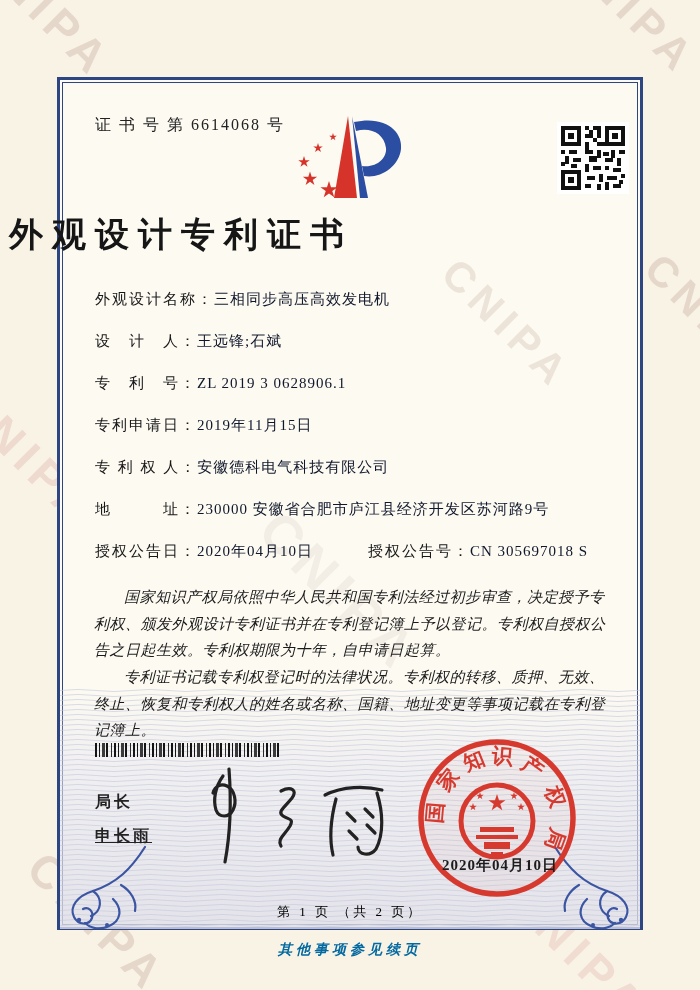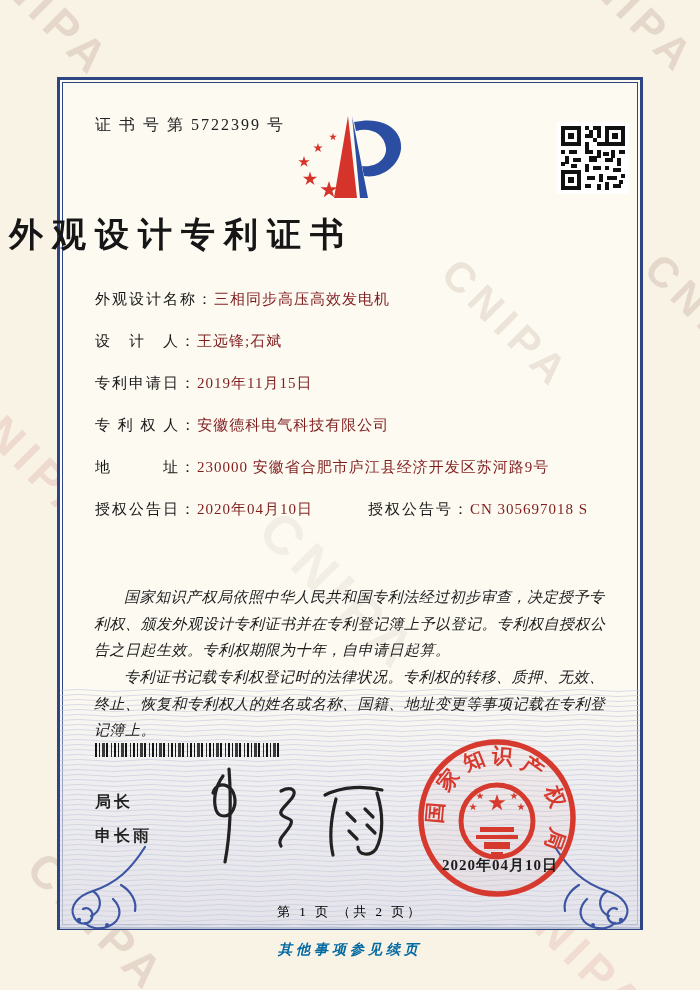--- a/index.html
+++ b/index.html
@@ -45,38 +45,38 @@
   .logo{position:absolute;left:280px;top:106px;width:150px;height:102px;}
   .qr{position:absolute;left:557px;top:122px;width:72px;height:72px;background:#fff;}
   .doc-title{
     position:absolute;left:0;top:212px;width:100%;text-align:left;
     font-size:34px;font-weight:bold;letter-spacing:9px;color:#161616;text-indent:9px;
   }
   
   .fields{position:absolute;left:95px;top:292px;width:520px;}
   .field-row{height:15px;line-height:15px;margin-bottom:27px;font-size:15px;white-space:nowrap;}
   .field-row .lbl{letter-spacing:2px;color:#171717;}
-  .field-row .val{letter-spacing:1px;color:#7f1d1d;}
+  .field-row .val{letter-spacing:1px;color:#0f172a;}
   .grant-row{position:relative;}
   .grant-no{position:absolute;left:273px;top:0;}
   
   .paras{position:absolute;left:94px;top:584px;width:517px;font-size:15px;line-height:1.78;
     font-style:italic;color:#1a1a1a;letter-spacing:.5px;}
   .paras p{margin:0;text-indent:2em;}
   
   .barcode{
     position:absolute;left:95px;top:743px;width:185px;height:14px;
     background:repeating-linear-gradient(90deg,
       #141414 0 2px, transparent 2px 4px, #141414 4px 5px, transparent 5px 7px,
       #3a3a3a 7px 10px, transparent 10px 11px, #141414 11px 13px, transparent 13px 16px,
       #2a2a2a 16px 17px, transparent 17px 19px);
   }
   .officer{position:absolute;left:95px;top:794px;font-family:"Liberation Sans",sans-serif;
     font-weight:bold;font-size:16px;color:#232323;letter-spacing:3px;line-height:1;}
-  .officer .name{margin-top:18px;}
+  .officer .name{margin-top:18px;text-decoration:underline;}
   .signature{position:absolute;left:185px;top:760px;width:210px;height:108px;}
   .seal{position:absolute;left:412px;top:733px;width:170px;height:170px;}
   .page-no{position:absolute;left:0;top:903px;width:100%;text-align:center;
     font-size:13px;letter-spacing:3px;color:#000000;}
   .footer-note{position:absolute;left:0;top:941px;width:100%;text-align:center;
     font-size:14px;font-style:italic;font-weight:bold;letter-spacing:4px;color:#0369a1;}
 </style>
 </head>
 <body>
 
@@ -123,21 +123,21 @@
       <path d="M84,6 C70,28 56,42 32,50 C16,55 8,66 13,76 C17,84 28,85 31,77 C33,70 27,65 22,68"></path>
       <path d="M32,50 C42,57 41,70 30,75"></path>
       <path d="M52,58 C62,68 60,80 48,85 C40,89 30,88 24,82"></path>
       <path d="M60,44 C70,50 76,60 74,70"></path>
     </g>
     <circle cx="18" cy="79" r="2.2" fill="#3b55a2"></circle>
     <circle cx="46" cy="84" r="2" fill="#3b55a2"></circle>
   </svg>
 </div>
 
-<div class="cert-no">证 书 号 第 5722399 号</div>
+<div class="cert-no">证 书 号 第 6614068 号</div>
 
 <div class="logo">
   <svg width="150" height="102" viewBox="0 0 150 102" xmlns="http://www.w3.org/2000/svg">
     <path d="M68,10 L77,92 L54,92 Z" fill="#d6342a"></path>
     <path d="M72,10 L88,92 L80,92 Z" fill="#2b4ea2"></path>
     <path d="M74,16 C106,9 123,26 121,43 C119,61 100,73 84,70 L82,60 C97,62 107,52 106,42 C104,27 90,21 76,25 Z" fill="#2b4ea2"></path>
     <g fill="#d6342a">
       <path transform="translate(53,31) scale(4)" d="M0,-1 L0.2245,-0.309 L0.951,-0.309 L0.363,0.118 L0.588,0.809 L0,0.382 L-0.588,0.809 L-0.363,0.118 L-0.951,-0.309 L-0.2245,-0.309 Z"></path>
       <path transform="translate(38,42) scale(5)" d="M0,-1 L0.2245,-0.309 L0.951,-0.309 L0.363,0.118 L0.588,0.809 L0,0.382 L-0.588,0.809 L-0.363,0.118 L-0.951,-0.309 L-0.2245,-0.309 Z"></path>
       <path transform="translate(24,56) scale(6)" d="M0,-1 L0.2245,-0.309 L0.951,-0.309 L0.363,0.118 L0.588,0.809 L0,0.382 L-0.588,0.809 L-0.363,0.118 L-0.951,-0.309 L-0.2245,-0.309 Z"></path>
@@ -199,20 +199,23 @@
 <div class="doc-title">外观设计专利证书</div>
 
 <div class="fields">
   <div class="field-row">
     <span class="lbl">外观设计名称：</span><span class="val">三相同步高压高效发电机</span>
   </div>
   <div class="field-row">
     <span class="lbl">设　计　人：</span><span class="val">王远锋;石斌</span>
   </div>
   <div class="field-row">
+    <span class="lbl">专　利　号：</span><span class="val">ZL 2019 3 0628906.1</span>
+  </div>
+  <div class="field-row">
     <span class="lbl">专利申请日：</span><span class="val">2019年11月15日</span>
   </div>
   <div class="field-row">
     <span class="lbl">专 利 权 人：</span><span class="val">安徽德科电气科技有限公司</span>
   </div>
   <div class="field-row">
     <span class="lbl">地　　　址：</span><span class="val">230000 安徽省合肥市庐江县经济开发区苏河路9号</span>
   </div>
   <div class="field-row grant-row">
     <span><span class="lbl">授权公告日：</span><span class="val">2020年04月10日</span></span>

